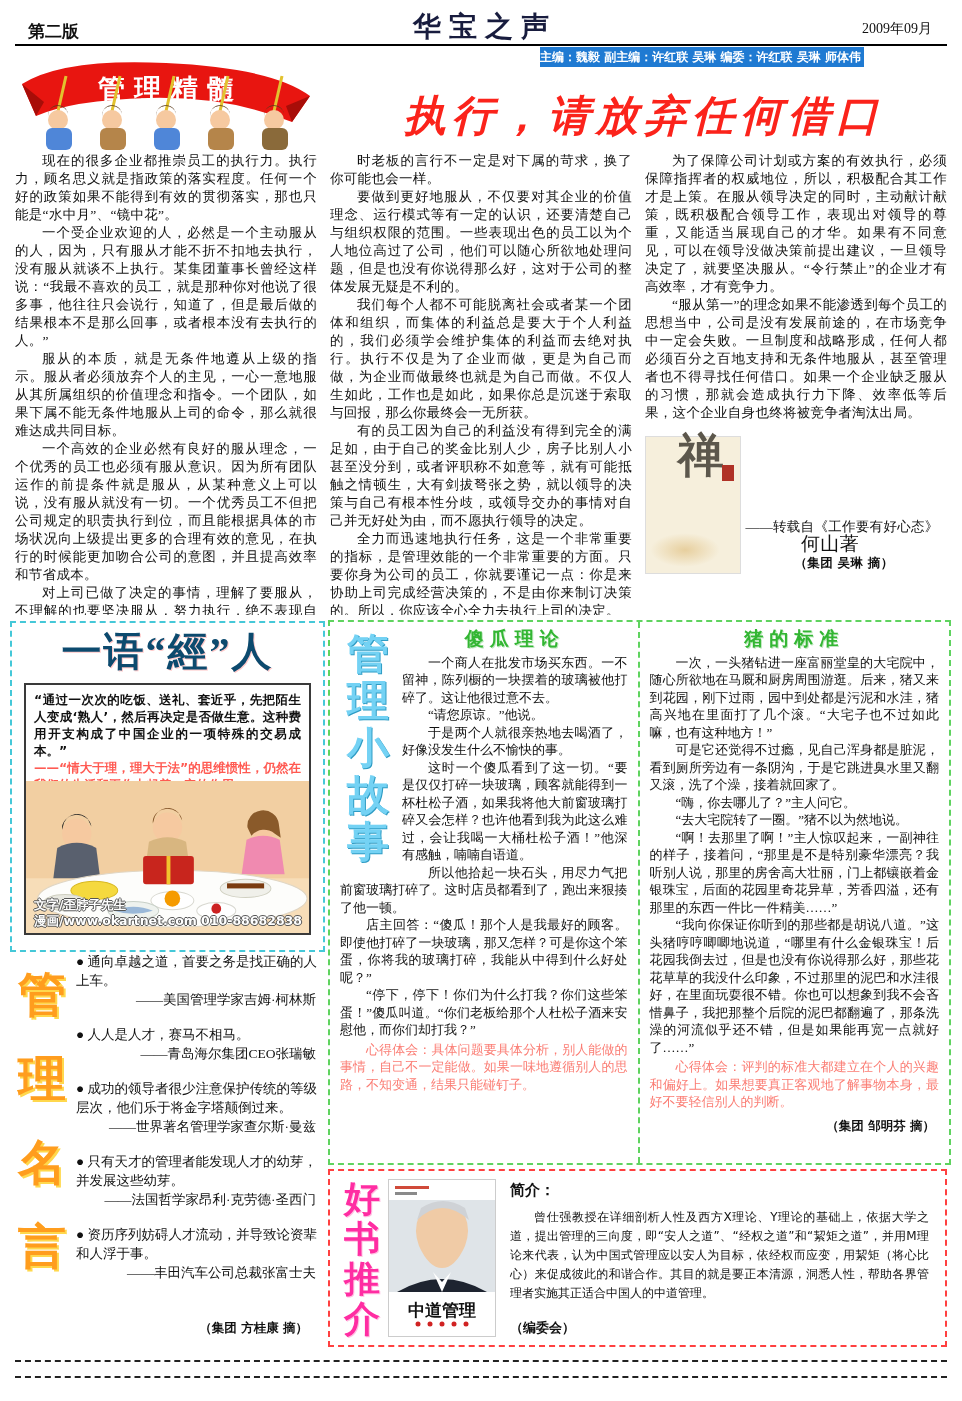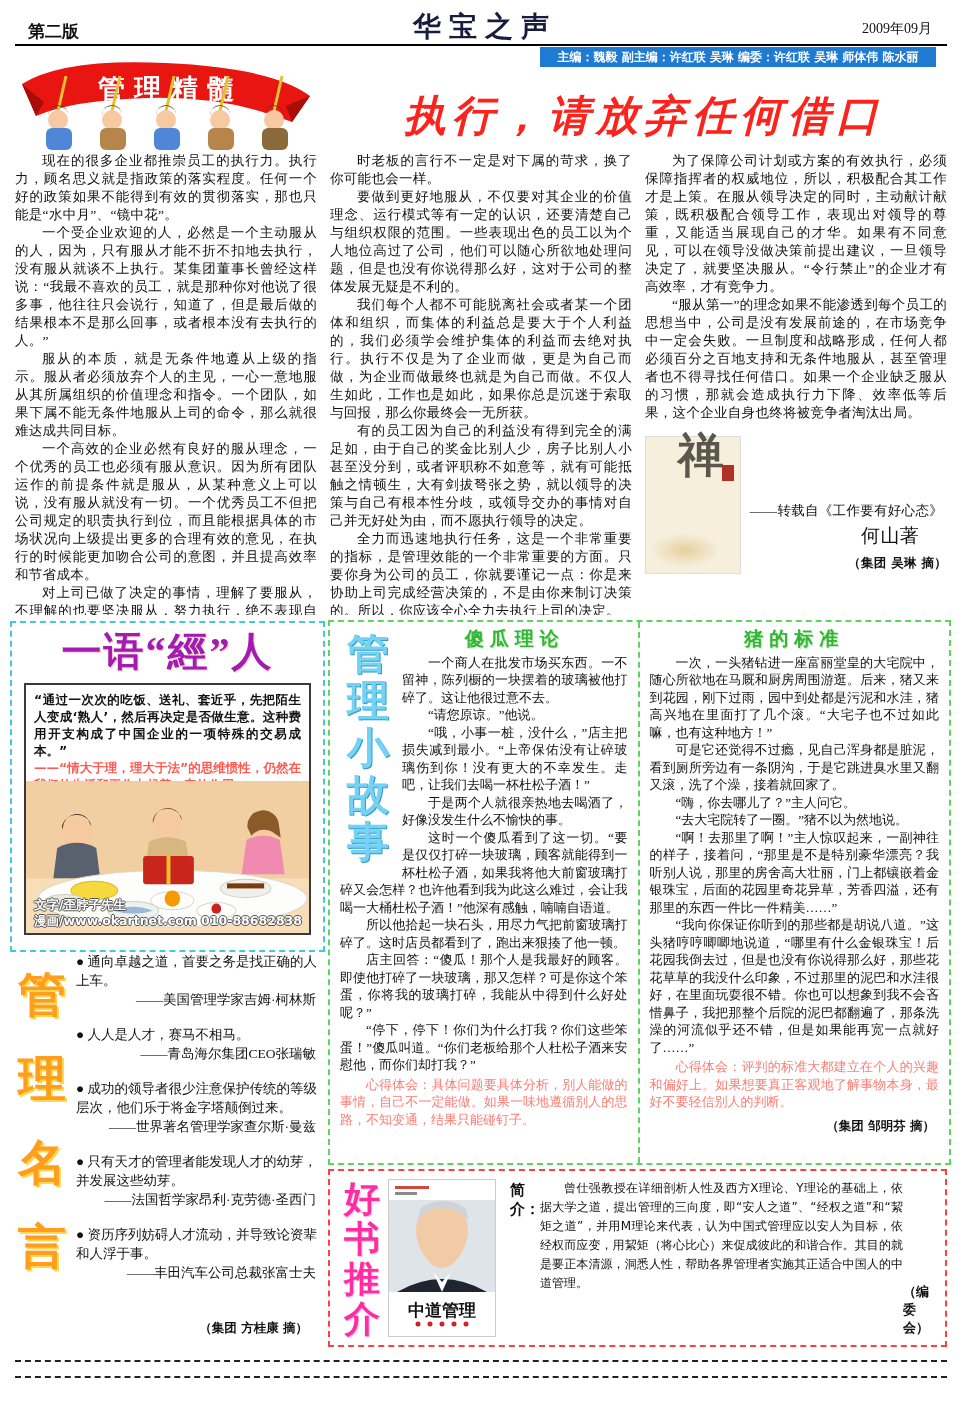--- a/index.html
+++ b/index.html
@@ -4,46 +4,46 @@
 <style>
   html,body{margin:0;padding:0;background:#fff;}
   .page{position:relative;width:962px;height:1401px;background:#fff;overflow:hidden;
         font-family:"Liberation Serif","DejaVu Serif",serif;color:#111;}
   
   .edition{position:absolute;left:28px;top:20px;font-size:17px;font-weight:bold;}
   .masthead{position:absolute;left:0;right:0;top:8px;text-align:center;font-size:28px;
             font-weight:bold;letter-spacing:8px;color:#181c3e;padding-left:8px;}
   .pagedate{position:absolute;right:30px;top:20px;font-size:14px;}
   .header-rule{position:absolute;left:15px;right:15px;top:44px;border-top:2px solid #000;}
-  .editors-bar{position:absolute;left:540px;top:47px;width:396px;height:20px;background:#1f7ad2;
+  .editors-bar{position:absolute;left:540px;top:47px;width:324px;height:20px;background:#1f7ad2;
                color:#fff;font-family:"DejaVu Sans","Liberation Sans",sans-serif;font-weight:bold;
                font-size:12px;line-height:20px;text-align:center;white-space:nowrap;}
   
   .banner{position:absolute;left:18px;top:54px;width:296px;height:100px;}
   
   .main-title{position:absolute;left:340px;top:88px;width:608px;height:58px;text-align:center;
               font-size:42px;font-weight:bold;font-style:italic;color:#fb231b;letter-spacing:6px;white-space:nowrap;}
   
   .columns{position:absolute;left:15px;top:152px;width:932px;height:463px;display:flex;gap:13px;overflow:hidden;}
   .col{flex:1;overflow:hidden;font-size:13.5px;line-height:18px;text-align:justify;letter-spacing:0.3px;}
   .col p{margin:0;text-indent:2em;}
   .book-row{display:flex;margin-top:14px;}
   .zen-cover{position:relative;width:94px;height:136px;background:#f6efdc;border:1px solid #ddd;flex:none;}
   .zen-char{position:absolute;right:16px;top:10px;font-size:46px;color:#5c574c;font-weight:bold;}
   .zen-seal{position:absolute;right:6px;top:28px;width:12px;height:16px;background:#b03226;}
   .zen-blob{position:absolute;left:4px;bottom:6px;width:70px;height:34px;border-radius:50%;
             background:radial-gradient(ellipse at center,#e7cf9e 0%,rgba(246,239,220,0) 70%);}
-  .attribution{flex:1;display:flex;flex-direction:column;justify-content:flex-end;align-items:flex-end;
-               gap:8px;padding-bottom:2px;}
+  .attribution{flex:1;display:flex;flex-direction:column;justify-content:flex-end;align-items:center;
+               padding-bottom:2px;}
   .attr-source{font-size:13.5px;padding-right:4px;}
   .attr-author{font-size:19px;padding-right:28px;font-family:Liberation Mono, monospace;}
   .sig{font-weight:bold;font-size:12.5px;font-family:"DejaVu Sans",sans-serif;}
   
   .quote-box{position:absolute;left:10px;top:621px;width:311px;height:327px;border:2px dashed #45c8d8;background:#fff;}
-  .quote-title{text-align:center;font-size:40px;font-weight:bold;color:#a21caf;height:58px;line-height:58px;
+  .quote-title{text-align:center;font-size:40px;font-weight:bold;color:#0c4a6e;height:58px;line-height:58px;
                letter-spacing:2px;text-shadow:1px 1px 0 #ffc9c9;}
   .quote-inner{border:2px solid #3a3a3a;margin:2px 12px;height:248px;overflow:hidden;position:relative;
                font-family:"DejaVu Sans","Liberation Sans",sans-serif;}
   .quote-text{padding:6px 8px 0 8px;font-size:12.5px;font-weight:bold;line-height:17px;text-align:justify;}
   .quote-comment{padding:0 8px;font-size:12.5px;font-weight:bold;line-height:17px;color:#ff5a52;text-align:justify;}
   .cartoon{position:absolute;left:0;right:0;bottom:0;height:152px;}
   .cartoon-caption{position:absolute;left:8px;bottom:4px;font-size:12.5px;font-weight:bold;line-height:16px;color:#fff;
                    text-shadow:1px 0 #555,-1px 0 #555,0 1px #555,0 -1px #555;}
   
   .maxims{position:absolute;left:12px;top:952px;width:310px;height:400px;overflow:hidden;}
@@ -67,21 +67,21 @@
   .lesson{color:#fb7d74;margin-top:2px;text-indent:2em;}
   .story-sig{text-align:right;padding-right:4px;margin-top:6px;}
   
   .bookrec-box{position:absolute;left:328px;top:1169px;width:619px;height:178px;border:2px dashed #ff4040;
                display:flex;background:#fff;padding:8px 10px;box-sizing:border-box;}
   .bookrec-title{width:44px;flex:none;}
   .bookrec-title div{font-size:36px;line-height:40px;font-weight:bold;text-align:center;color:#ff2da2;
                      font-family:"DejaVu Sans",sans-serif;text-shadow:1px 1px 0 #ffc2e2;}
   .mgmt-cover{width:106px;height:156px;flex:none;margin-left:4px;border:1px solid #ccc;}
   .bookrec-text{flex:1;padding:0 6px 0 14px;font-family:"DejaVu Sans","Liberation Sans",sans-serif;
-                display:flex;flex-direction:row;}
+                display:flex;flex-direction:column;}
   .intro-label{font-size:15px;font-weight:bold;margin:2px 0 8px 0;}
   .intro-body{font-size:12px;line-height:19px;text-align:justify;text-indent:2em;}
   .bookrec-sig{text-align:left;margin-top:auto;font-weight:bold;font-size:13px;}
   
   .dash1{position:absolute;left:15px;right:15px;top:1360px;border-top:2px dashed #222;}
   .dash2{position:absolute;left:15px;right:15px;top:1376px;border-top:2px dashed #222;}
 </style>
 </head>
 <body>
 
@@ -249,21 +249,20 @@
       <div class="stories-title">
         <div>管</div>
         <div>理</div>
         <div>小</div>
         <div>故</div>
         <div>事</div>
       </div>
       <div class="story-title">傻瓜理论</div>
       <p>一个商人在批发市场买东西。一不留神，陈列橱的一块摆着的玻璃被他打碎了。这让他很过意不去。</p>
       <p>“请您原谅。”他说。</p>
-      <p>“哦，小事一桩，没什么，”店主把损失减到最小。“上帝保佑没有让碎玻璃伤到你！没有更大的不幸发生。走吧，让我们去喝一杯杜松子酒！”</p>
       <p>于是两个人就很亲热地去喝酒了，好像没发生什么不愉快的事。</p>
       <p>这时一个傻瓜看到了这一切。“要是仅仅打碎一块玻璃，顾客就能得到一杯杜松子酒，如果我将他大前窗玻璃打碎又会怎样？也许他看到我为此这么难过，会让我喝一大桶杜松子酒！”他深有感触，喃喃自语道。</p>
       <p>所以他拾起一块石头，用尽力气把前窗玻璃打碎了。这时店员都看到了，跑出来狠揍了他一顿。</p>
       <p>店主回答：“傻瓜！那个人是我最好的顾客。即使他打碎了一块玻璃，那又怎样？可是你这个笨蛋，你将我的玻璃打碎，我能从中得到什么好处呢？”</p>
       <p>“停下，停下！你们为什么打我？你们这些笨蛋！”傻瓜叫道。“你们老板给那个人杜松子酒来安慰他，而你们却打我？”</p>
       <div class="lesson">心得体会：具体问题要具体分析，别人能做的事情，自己不一定能做。如果一味地遵循别人的思路，不知变通，结果只能碰钉子。</div>
     </div>
     <div class="story-col">
       <div class="story-title">猪的标准</div>
       <p>一次，一头猪钻进一座富丽堂皇的大宅院中，随心所欲地在马厩和厨房周围游逛。后来，猪又来到花园，刚下过雨，园中到处都是污泥和水洼，猪高兴地在里面打了几个滚。“大宅子也不过如此嘛，也有这种地方！”</p>

